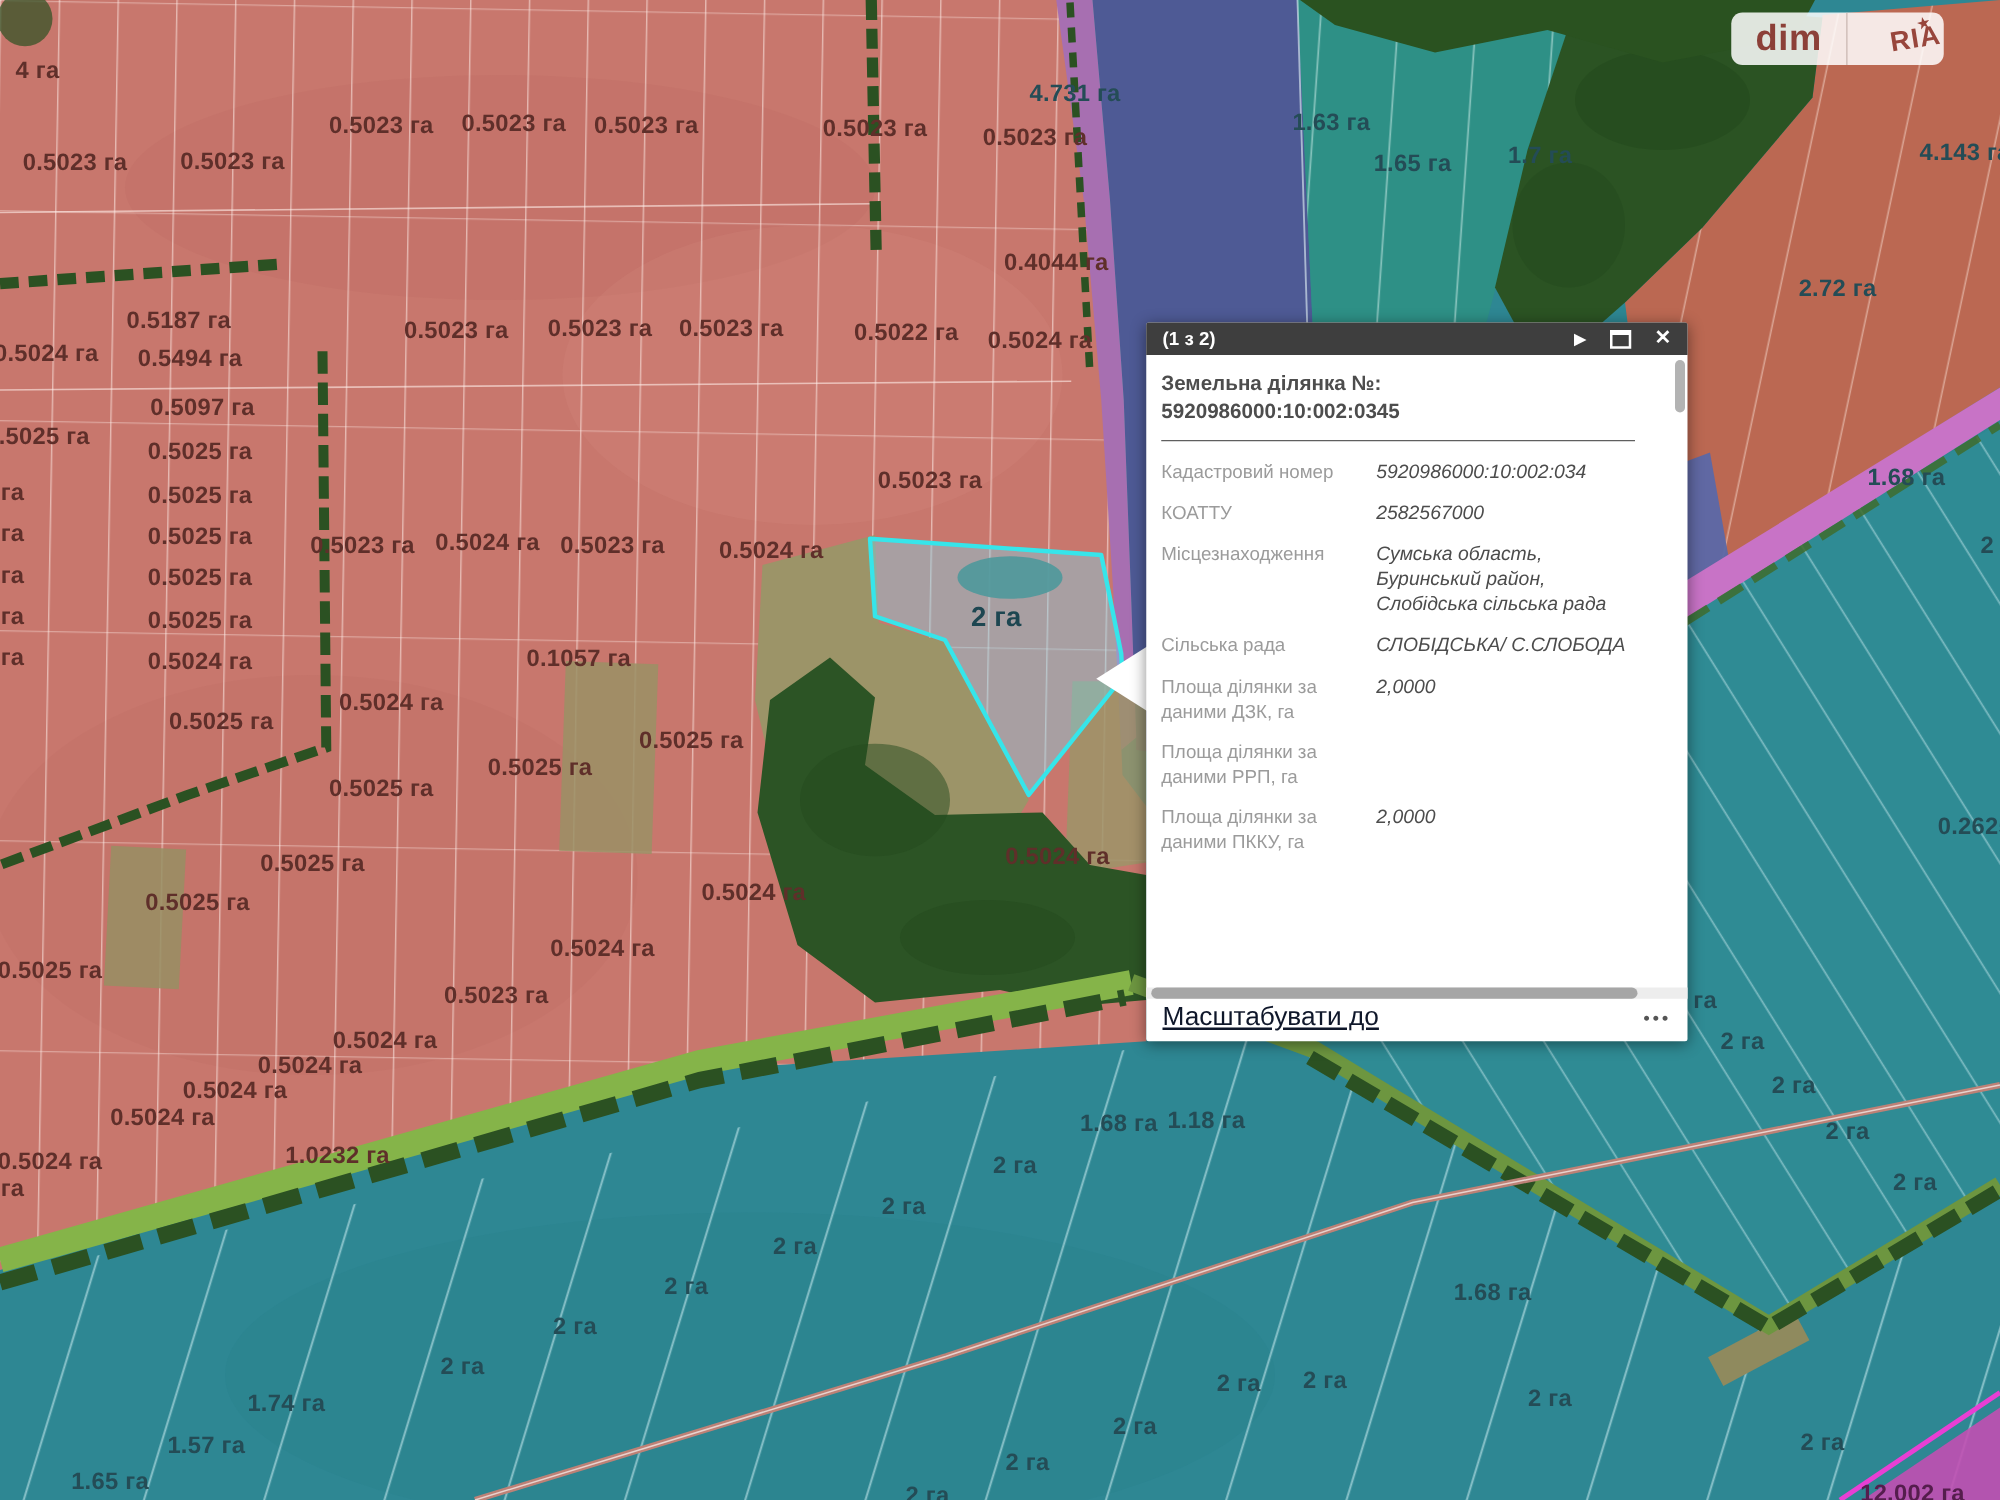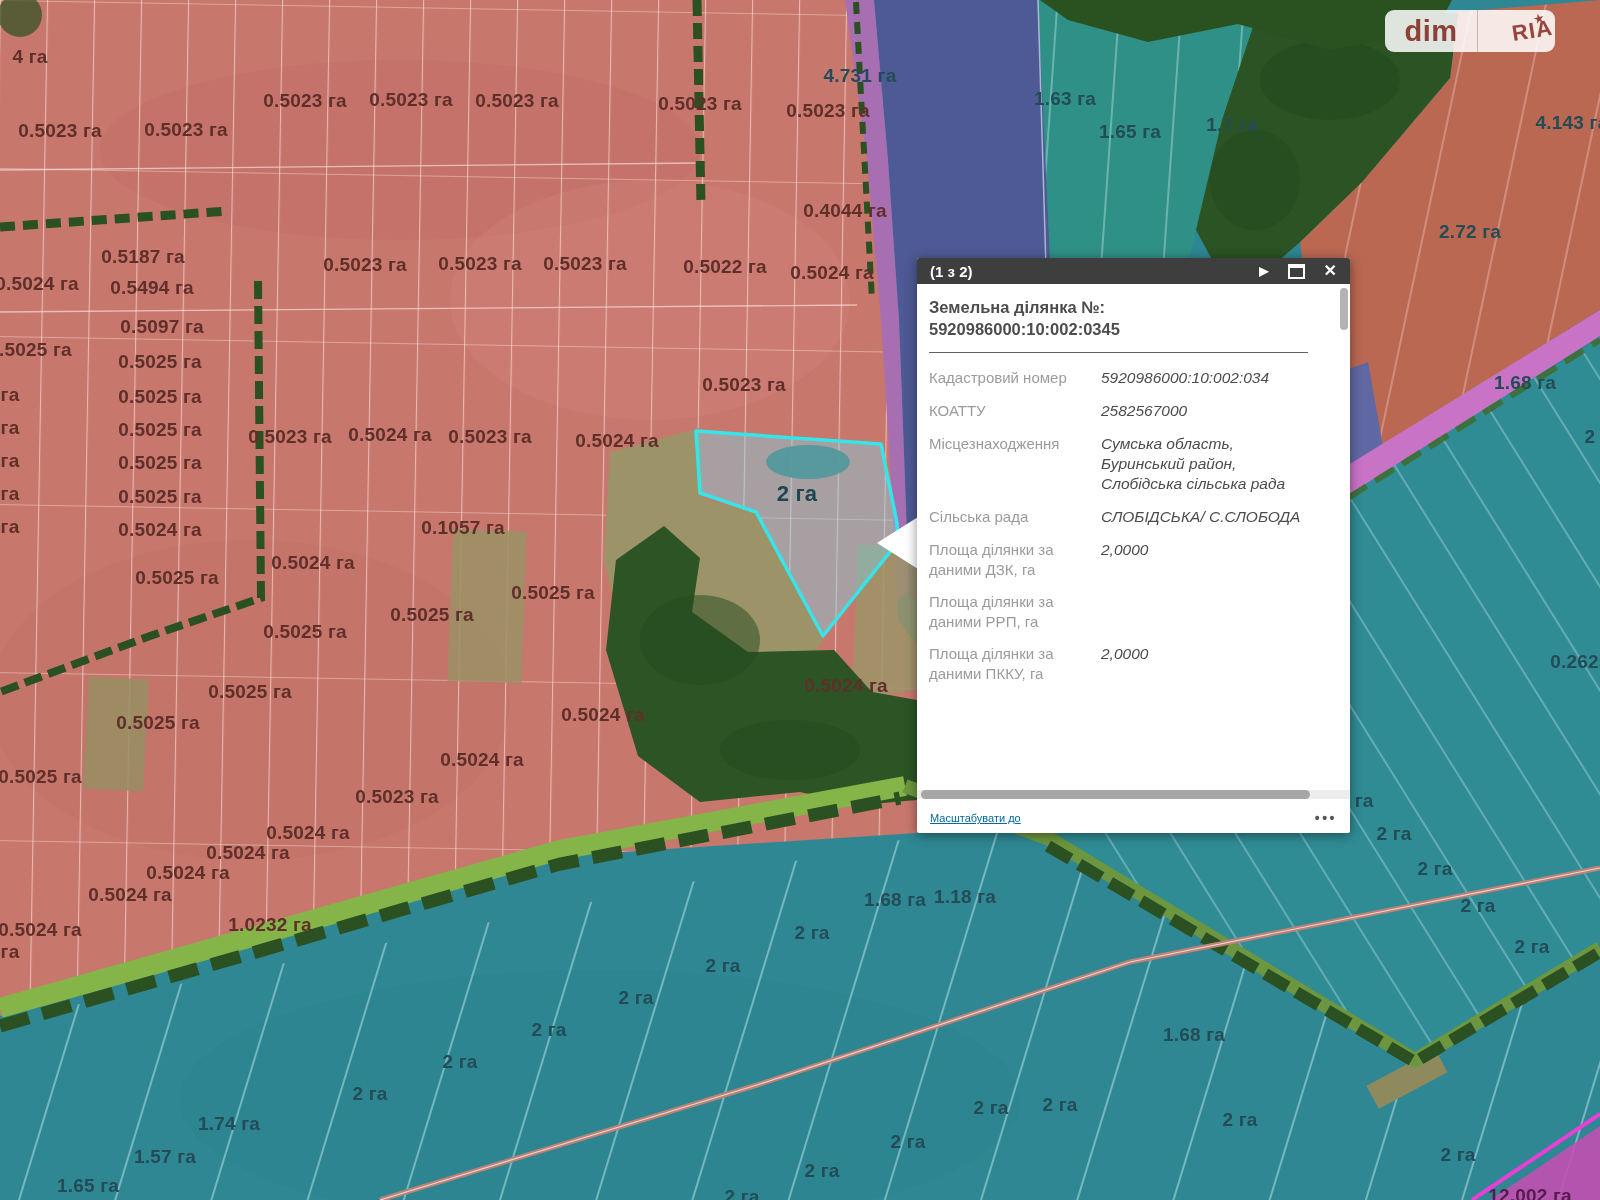--- a/index.html
+++ b/index.html
@@ -30,21 +30,21 @@
   .ptitle{font-size:16.5px;font-weight:bold;color:#4d4d4d;line-height:1.32;}
   .phr{border-top:1px solid #5f5f5f;margin:11px 0 15px;width:379px;}
   .prow{display:flex;margin-bottom:13px;}
   .pl{width:172px;flex:none;color:#9b9b9b;font-size:15px;line-height:1.3;}
   .pv{color:#4c4c4c;font-size:15.5px;line-height:1.3;width:200px;min-height:19px;font-style:italic;}
   .pv.nowrap{white-space:nowrap;width:auto;}
   .htrack{position:absolute;left:0;right:0;bottom:34px;height:9px;background:#ededed;}
   .hthumb{position:absolute;left:4px;top:0;height:9px;width:389px;background:#a6a6a6;border-radius:5px;}
   .vscroll{position:absolute;right:2px;top:30px;width:8px;height:42px;background:#b3b3b3;border-radius:4px;}
   .pfooter{position:absolute;left:13px;right:13px;bottom:7px;display:flex;align-items:center;}
-  .plink{color:#0369a1;font-size:11px;text-decoration:underline;cursor:pointer;}
+  .plink{color:#0f172a;font-size:21px;text-decoration:underline;cursor:pointer;}
   .pdots{margin-left:auto;color:#555;font-size:14px;letter-spacing:2.5px;font-weight:bold;cursor:pointer;}
 
   .logo{position:absolute;left:1385px;top:10px;width:170px;height:42px;
         background:rgba(255,255,255,.85);border-radius:9px;display:flex;overflow:hidden;gap:31px;}
   .logo-dim{width:92px;display:flex;align-items:center;justify-content:center;font-size:29px;
             font-weight:bold;color:#8c4038;border-right:1px solid #c9b6b1;letter-spacing:.5px;}
   .logo-ria{flex:1;position:relative;display:flex;align-items:center;justify-content:center;}
   .ria-t{font-size:22px;font-weight:bold;color:#98463c;transform:rotate(-9deg);letter-spacing:1px;}
   .star{position:absolute;left:24px;top:1px;font-size:13px;color:#98463c;transform:rotate(-14deg);}
 </style>

